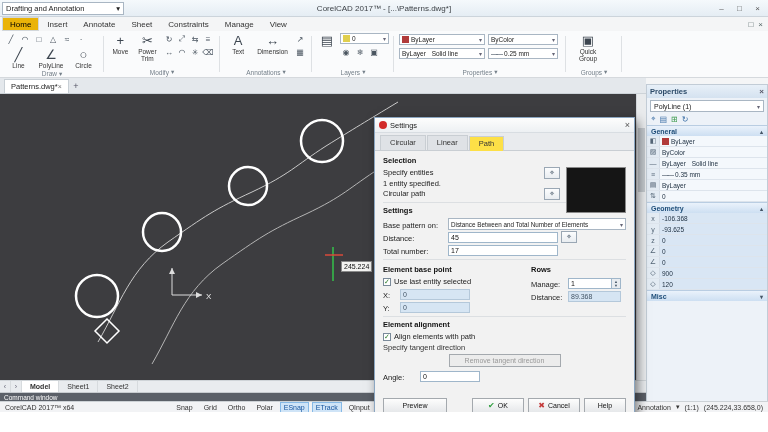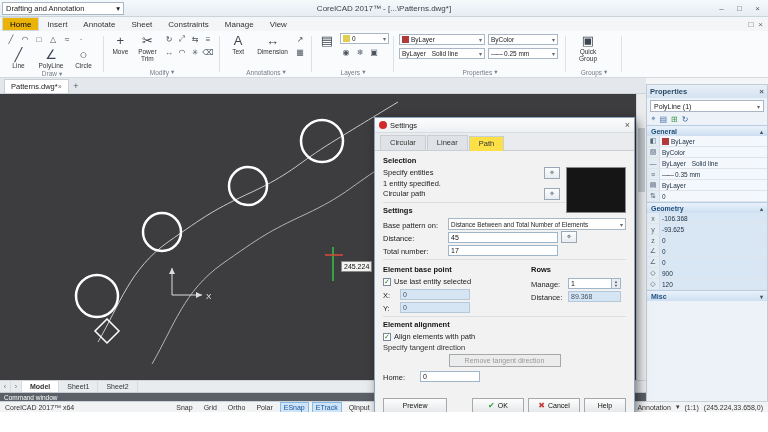--- a/index.html
+++ b/index.html
@@ -575,21 +575,21 @@
       <div class="sect">Element alignment</div>
       <div class="chk-row">
           <span class="chk">✓</span>
           <span>Align elements with path</span>
         </div>
       <div class="tangent">Specify tangent direction</div>
       <div class="center">
           <span class="btn dis bw110">Remove tangent direction</span>
         </div>
       <div class="form-row">
-          <span class="flabel-s">Home:</span>
+          <span class="flabel-s">Angle:</span>
           <input class="field w60" value="0" style="">
         </div>
     </div>
     <div class="dlg-footer">
       <span class="btn bw64">Preview</span>
       <div class="foot-right">
         <span class="btn bw52">
             <span class="ok-ico">✔</span>
             <span>OK</span>
           </span>

